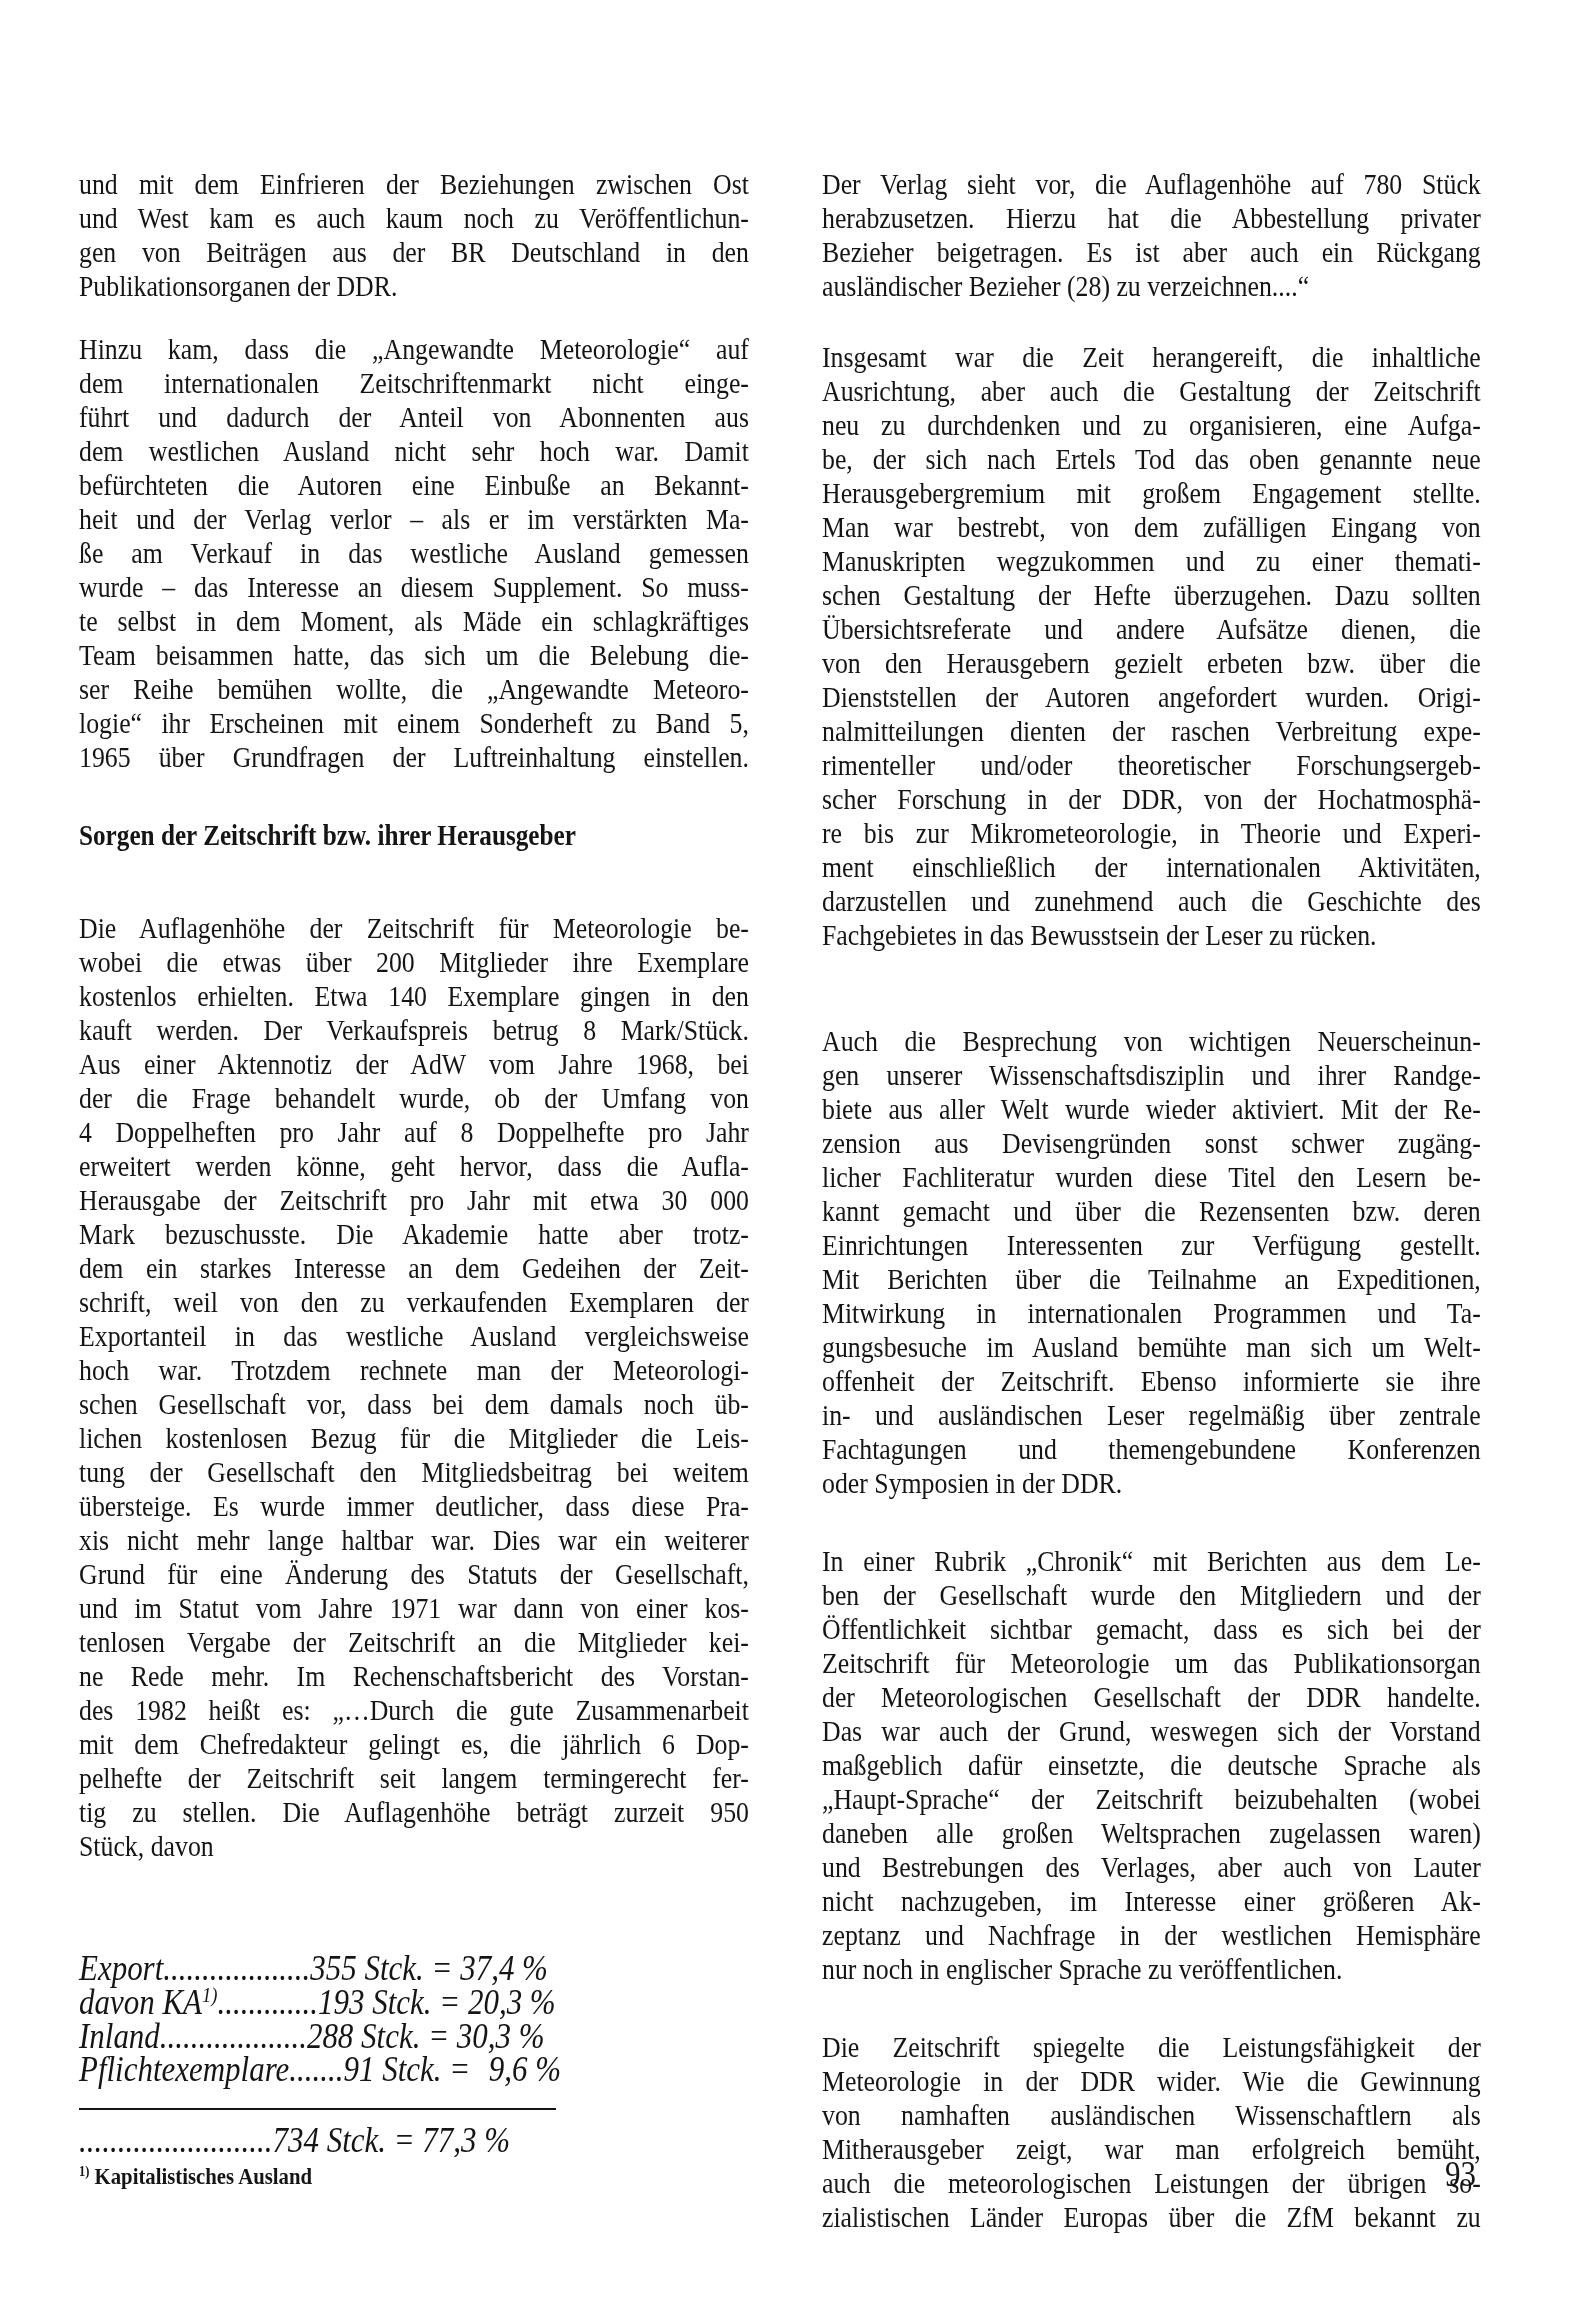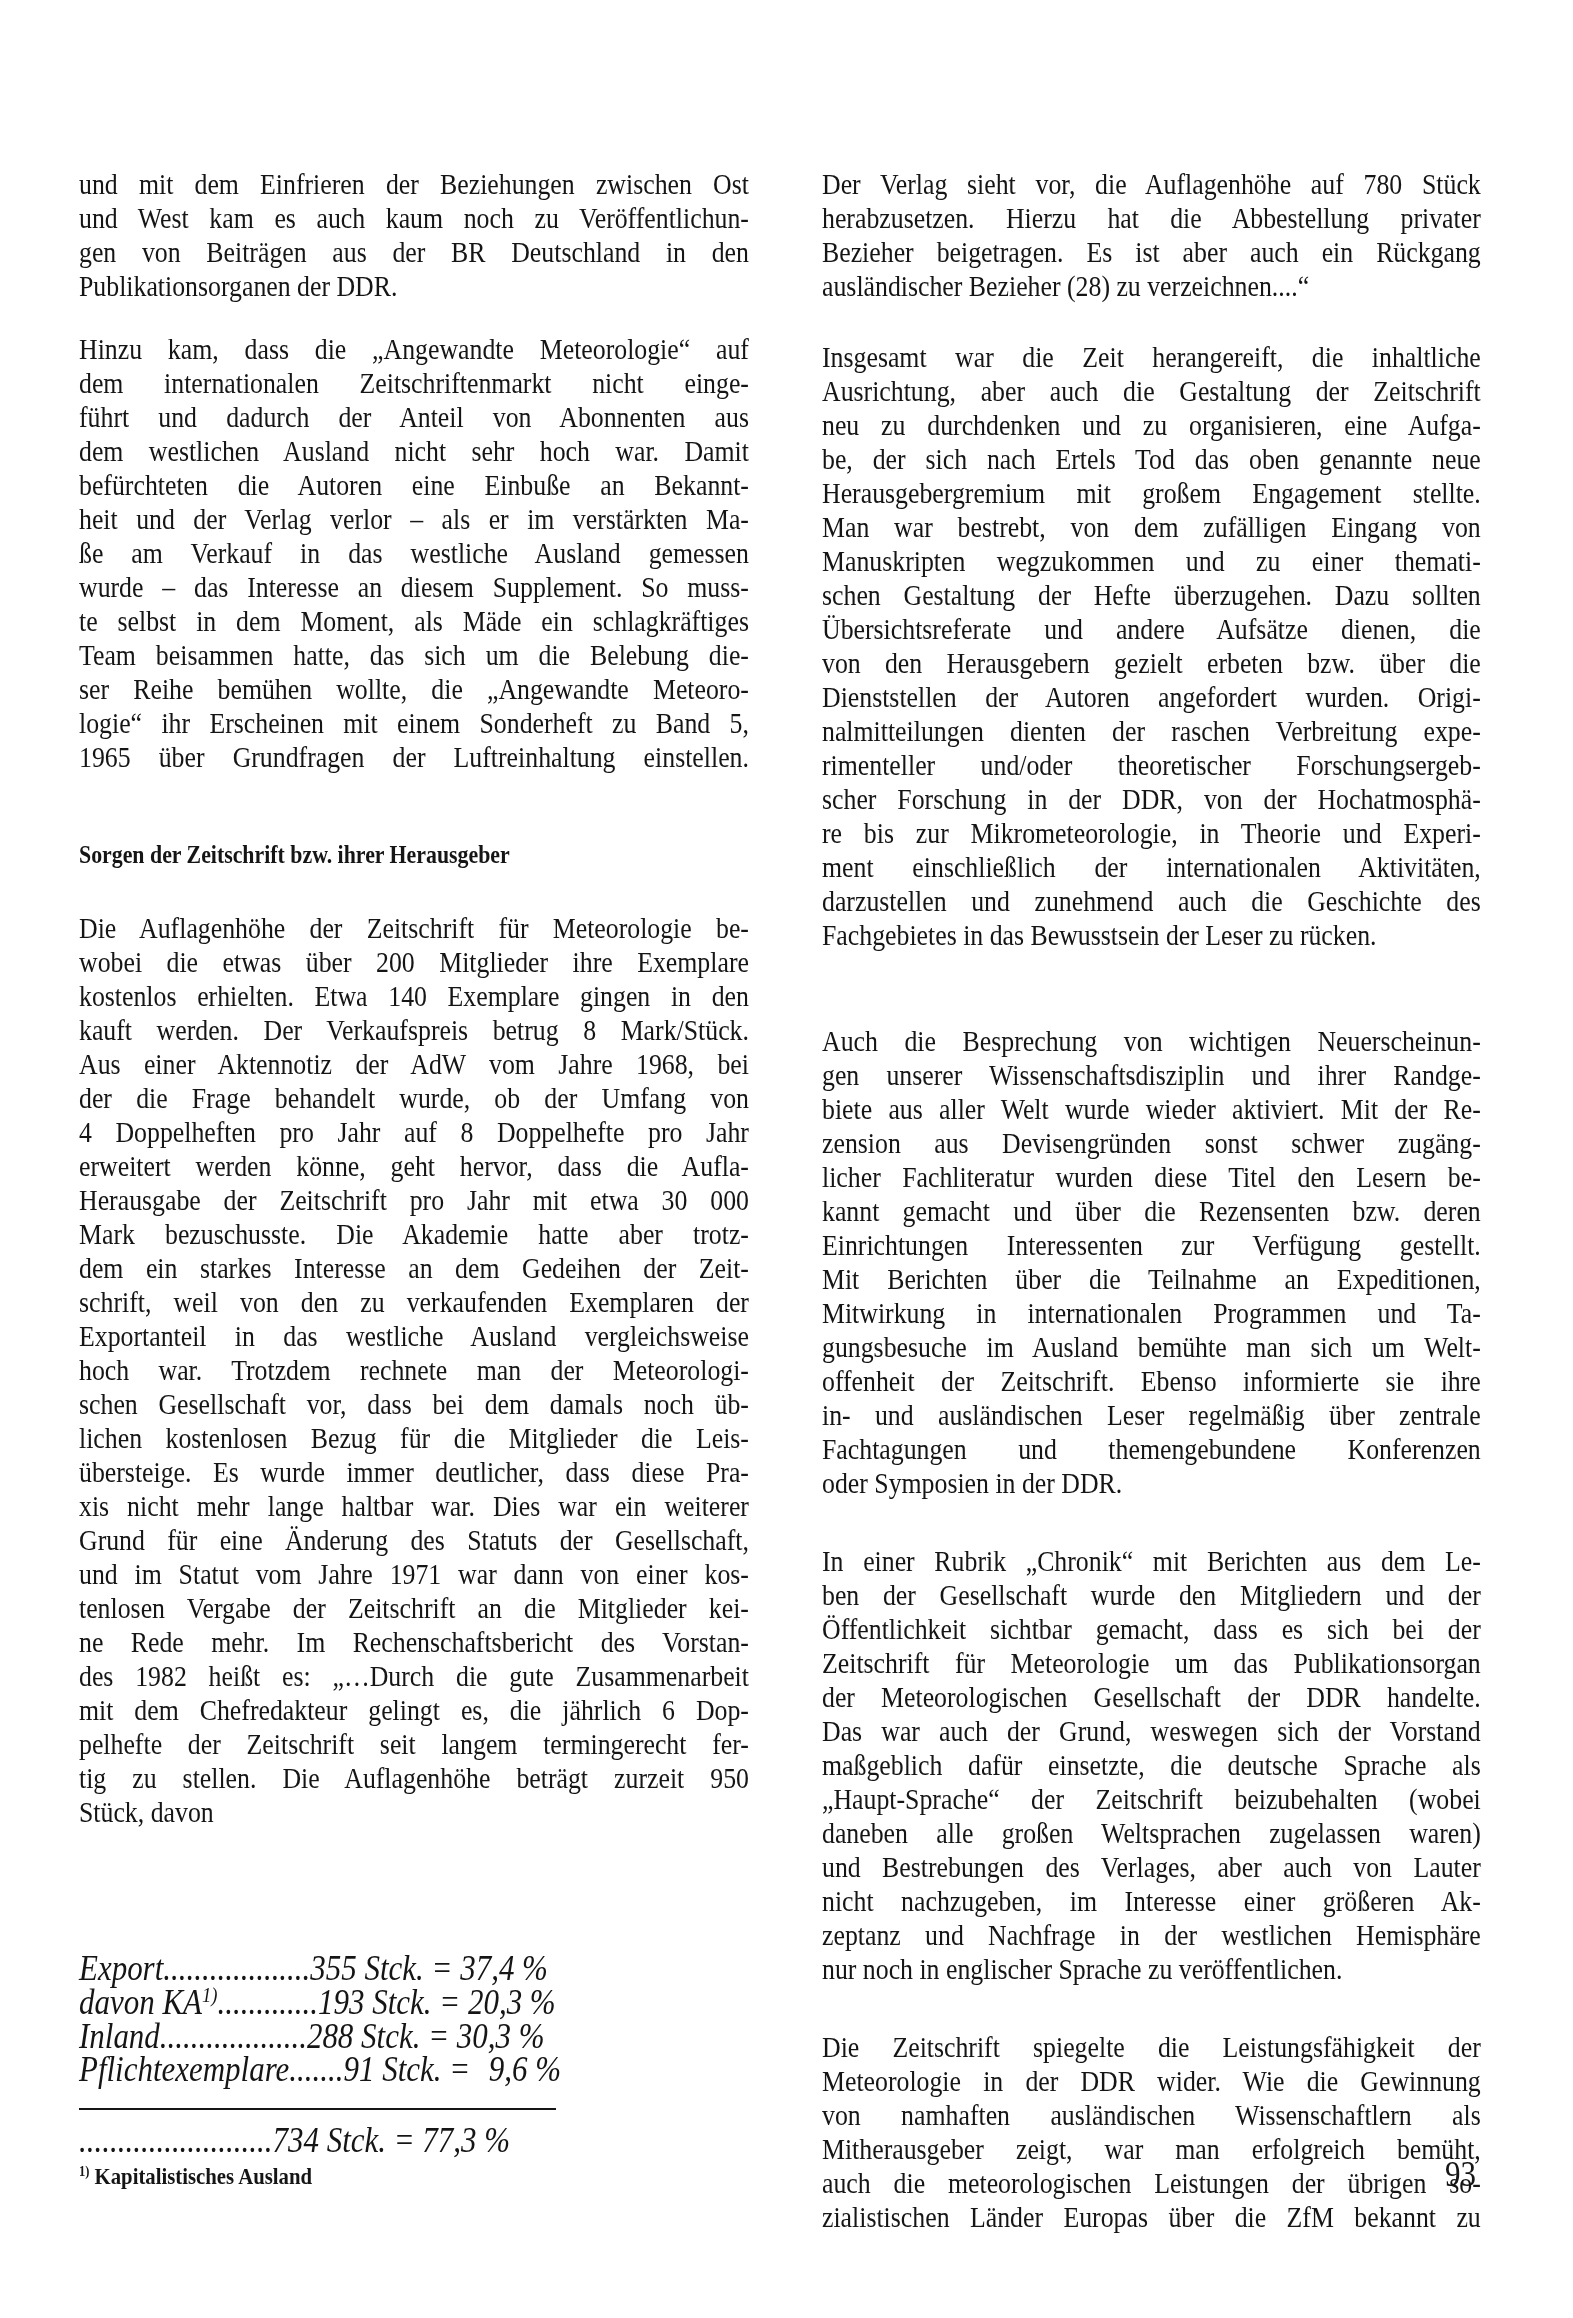--- a/index.html
+++ b/index.html
@@ -10,21 +10,21 @@
   .col-left { left: 79px; width: 670px; }
   .col-right { left: 822px; width: 659px; }
   .block { position: absolute; left: 0; width: 100%; }
   .line { display: block; height: 34px; line-height: 34px; font-size: 30px; white-space: nowrap;
           transform-origin: 0 0; }
   
   .line > span { display: inline-block; transform-origin: 0 50%; transform: scaleX(0.86); }
   .col-left .line > span.j { width: 779px; text-align: justify; text-align-last: justify; }
   .col-right .line > span.j { width: 766px; text-align: justify; text-align-last: justify; }
   .line > span.l { text-align: left; }
-  .heading { font-weight: bold; font-size: 26px; height: 34px; line-height: 34px; white-space: nowrap; margin-top: 20px; }
+  .heading { font-weight: bold; font-size: 30px; height: 34px; line-height: 34px; white-space: nowrap; }
   .heading > span { display: inline-block; transform-origin: 0 50%; transform: scaleX(0.84); }
   .table-row { position: absolute; left: 0; height: 34px; line-height: 34px; font-size: 36px; white-space: nowrap; font-style: italic; }
   .table-row > span { display: inline-block; transform-origin: 0 50%; transform: scaleX(0.86); }
   .table-rule { position: absolute; left: 0; width: 477px; height: 0; border-top: 2.4px solid #151515; }
   .footnote { position: absolute; left: 0; font-size: 23.6px; line-height: 28px; white-space: nowrap; font-weight: bold; }
   .footnote > span { display: inline-block; transform-origin: 0 50%; transform: scaleX(0.88); }
   sup { font-size: 0.6em; line-height: 0; vertical-align: 0.55em; }
   .page-number { position: absolute; left: 1445px; top: 2157px; font-size: 36px; line-height: 34px; }
   .page-number > span { display: inline-block; transform-origin: 0 50%; transform: scaleX(0.86); }
 </style>
@@ -72,20 +72,21 @@
       <div class="line"><span class="j">4 Doppelheften pro Jahr auf 8 Doppelhefte pro Jahr</span></div>
       <div class="line"><span class="j">erweitert werden könne, geht hervor, dass die Aufla-</span></div>
       <div class="line"><span class="j">Herausgabe der Zeitschrift pro Jahr mit etwa 30 000</span></div>
       <div class="line"><span class="j">Mark bezuschusste. Die Akademie hatte aber trotz-</span></div>
       <div class="line"><span class="j">dem ein starkes Interesse an dem Gedeihen der Zeit-</span></div>
       <div class="line"><span class="j">schrift, weil von den zu verkaufenden Exemplaren der</span></div>
       <div class="line"><span class="j">Exportanteil in das westliche Ausland vergleichsweise</span></div>
       <div class="line"><span class="j">hoch war. Trotzdem rechnete man der Meteorologi-</span></div>
       <div class="line"><span class="j">schen Gesellschaft vor, dass bei dem damals noch üb-</span></div>
       <div class="line"><span class="j">lichen kostenlosen Bezug für die Mitglieder die Leis-</span></div>
+      <div class="line"><span class="j">tung der Gesellschaft den Mitgliedsbeitrag bei weitem</span></div>
       <div class="line"><span class="j">übersteige. Es wurde immer deutlicher, dass diese Pra-</span></div>
       <div class="line"><span class="j">xis nicht mehr lange haltbar war. Dies war ein weiterer</span></div>
       <div class="line"><span class="j">Grund für eine Änderung des Statuts der Gesellschaft,</span></div>
       <div class="line"><span class="j">und im Statut vom Jahre 1971 war dann von einer kos-</span></div>
       <div class="line"><span class="j">tenlosen Vergabe der Zeitschrift an die Mitglieder kei-</span></div>
       <div class="line"><span class="j">ne Rede mehr. Im Rechenschaftsbericht des Vorstan-</span></div>
       <div class="line"><span class="j">des 1982 heißt es: „…Durch die gute Zusammenarbeit</span></div>
       <div class="line"><span class="j">mit dem Chefredakteur gelingt es, die jährlich 6 Dop-</span></div>
       <div class="line"><span class="j">pelhefte der Zeitschrift seit langem termingerecht fer-</span></div>
       <div class="line"><span class="j">tig zu stellen. Die Auflagenhöhe beträgt zurzeit 950</span></div>

